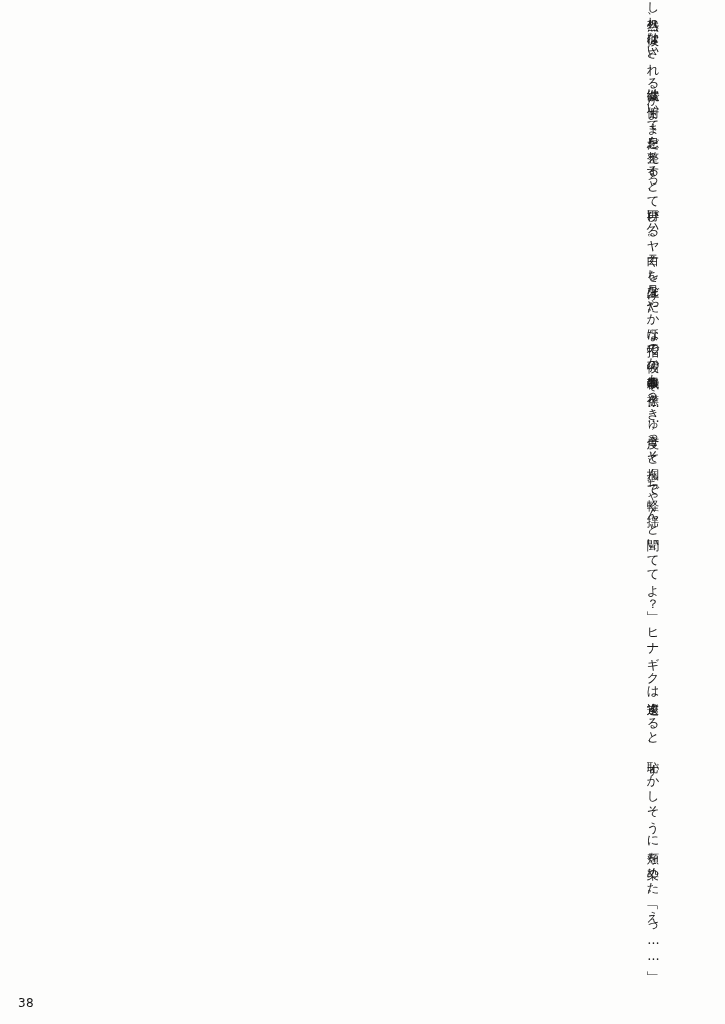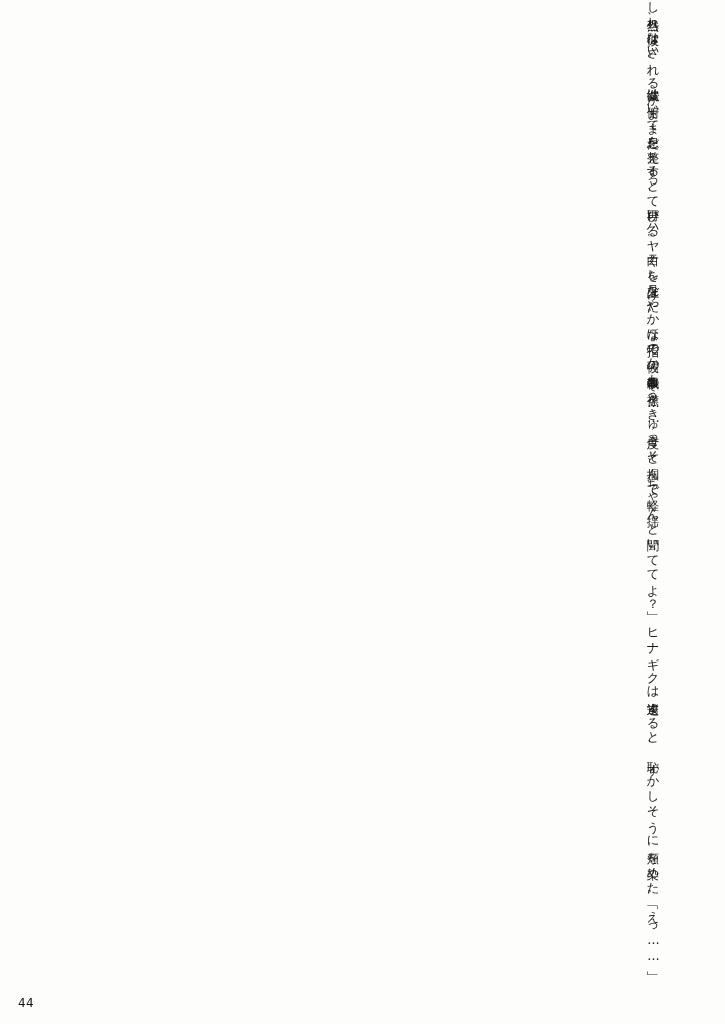--- a/index.html
+++ b/index.html
@@ -75,15 +75,15 @@
 
   <div class="block" id="block-lower">
       <div class="col">「えっ……」</div>
       <div class="col">　ヒナギクは逡巡すると、恥ずかしそうに頬を染めた。</div>
       <div class="col">「もう……今度こそ、ちゃんと聞いててよ？」</div>
       <div class="col">　彼女は俯いて息を整えると、再びハヤテを見上げた。ほのか</div>
       <div class="col">に染まった頬が殺人的にかわいい。もうダメかもしれない。</div>
       <div class="col"></div>
     </div>
 
-  <div id="page-number">44</div>
+  <div id="page-number">38</div>
 
 </div>
 
 </body></html>

